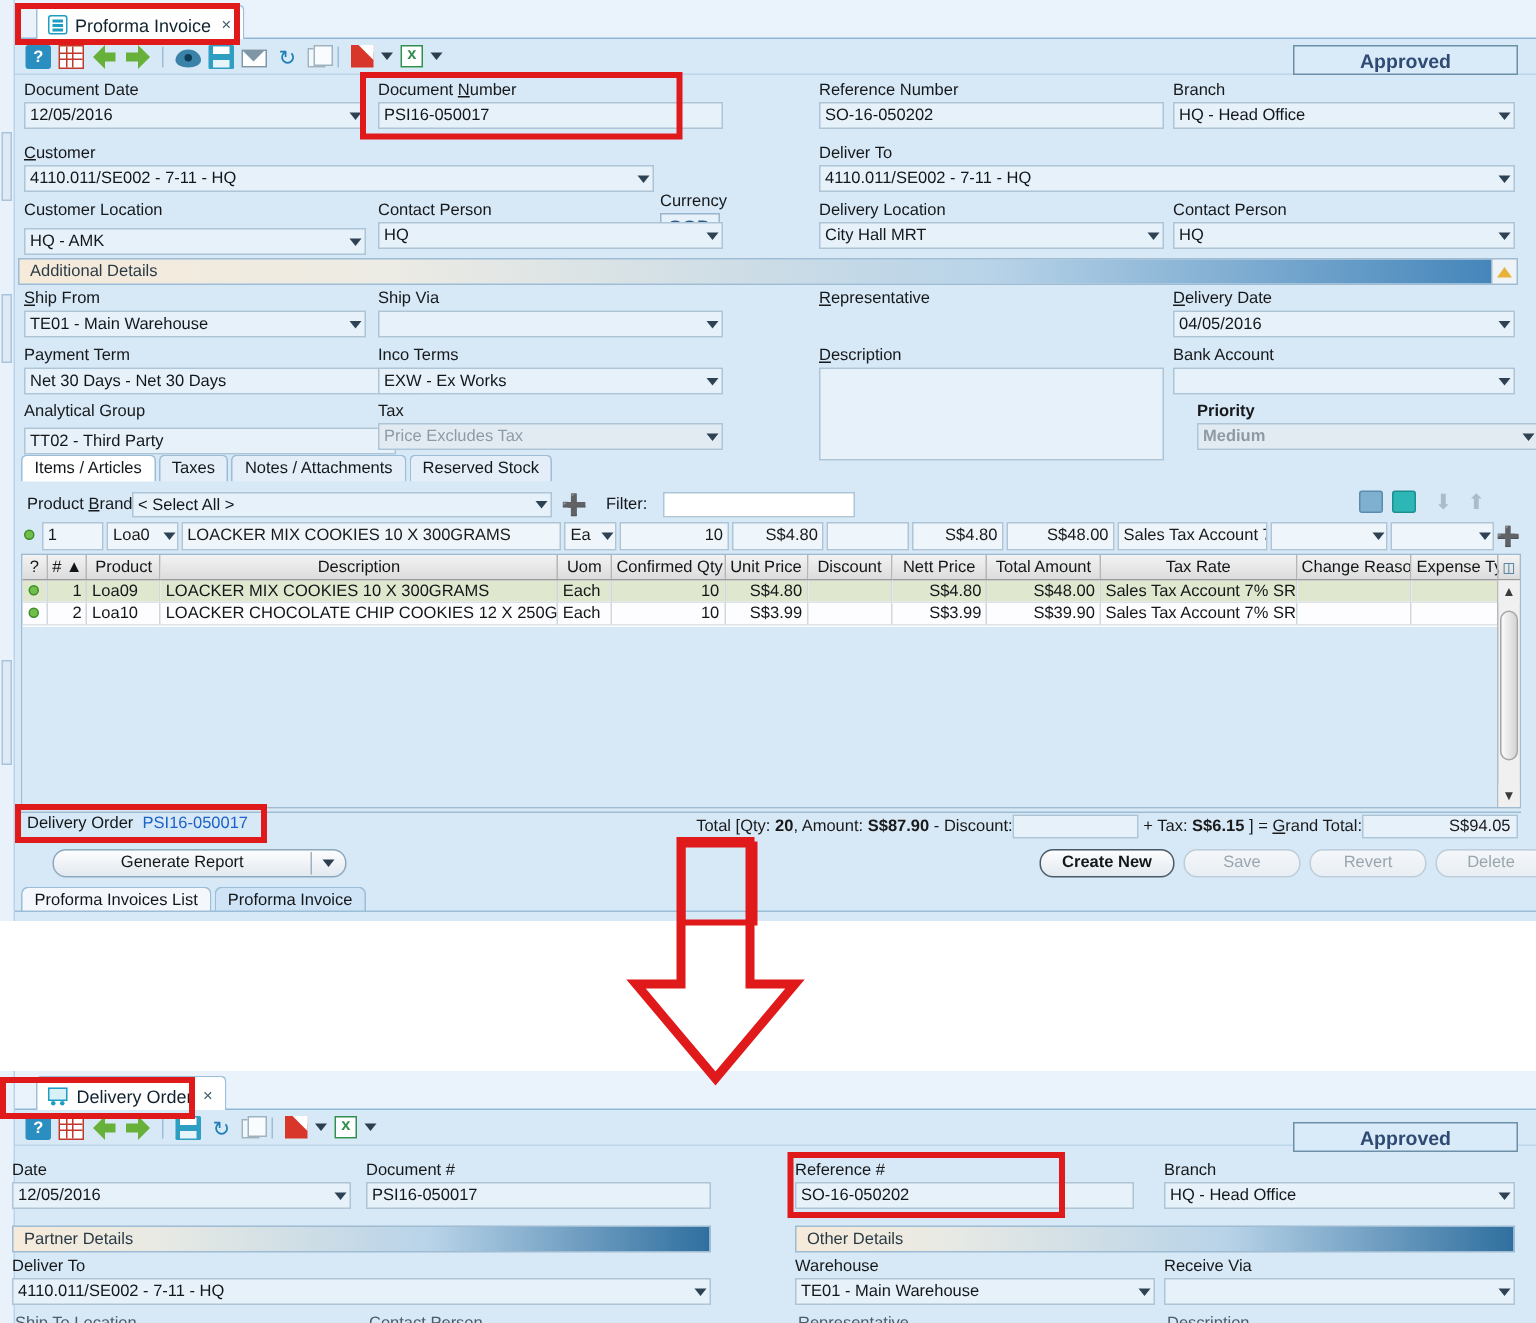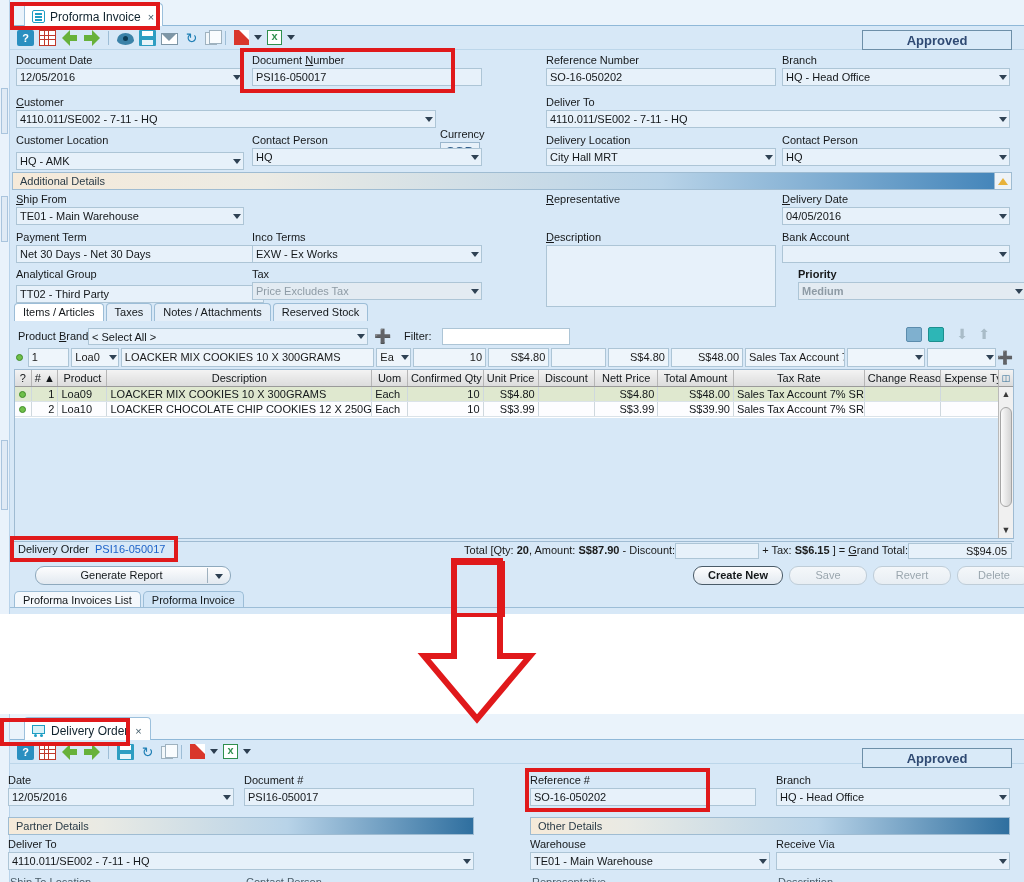--- a/index.html
+++ b/index.html
@@ -378,20 +378,27 @@
       <span>Additional Details</span>
       <span class="btnbox">
           <i class="updown"></i>
         </span>
     </div>
 
     <div class="fld" style="left:16px; top:193px; width:228px;">
       <div class="lbl"><u>S</u>hip From</div>
       <div class="inp sel" style="width:228px;margin-top:2px;">
         <span>TE01 - Main Warehouse</span>
+          <i class="dd"></i>
+      </div>
+    </div>
+    <div class="fld" style="left:252px; top:193px; width:230px;">
+      <div class="lbl">Ship Via</div>
+      <div class="inp sel" style="width:230px;margin-top:2px;">
+        <span></span>
           <i class="dd"></i>
       </div>
     </div>
     <div class="fld" style="left:546px; top:193px; width:230px;">
       <div class="lbl"><u>R</u>epresentative</div>
     </div>
     <div class="fld" style="left:782px; top:193px; width:228px;">
       <div class="lbl"><u>D</u>elivery Date</div>
       <div class="inp sel" style="width:228px;margin-top:2px;">
         <span>04/05/2016</span>

